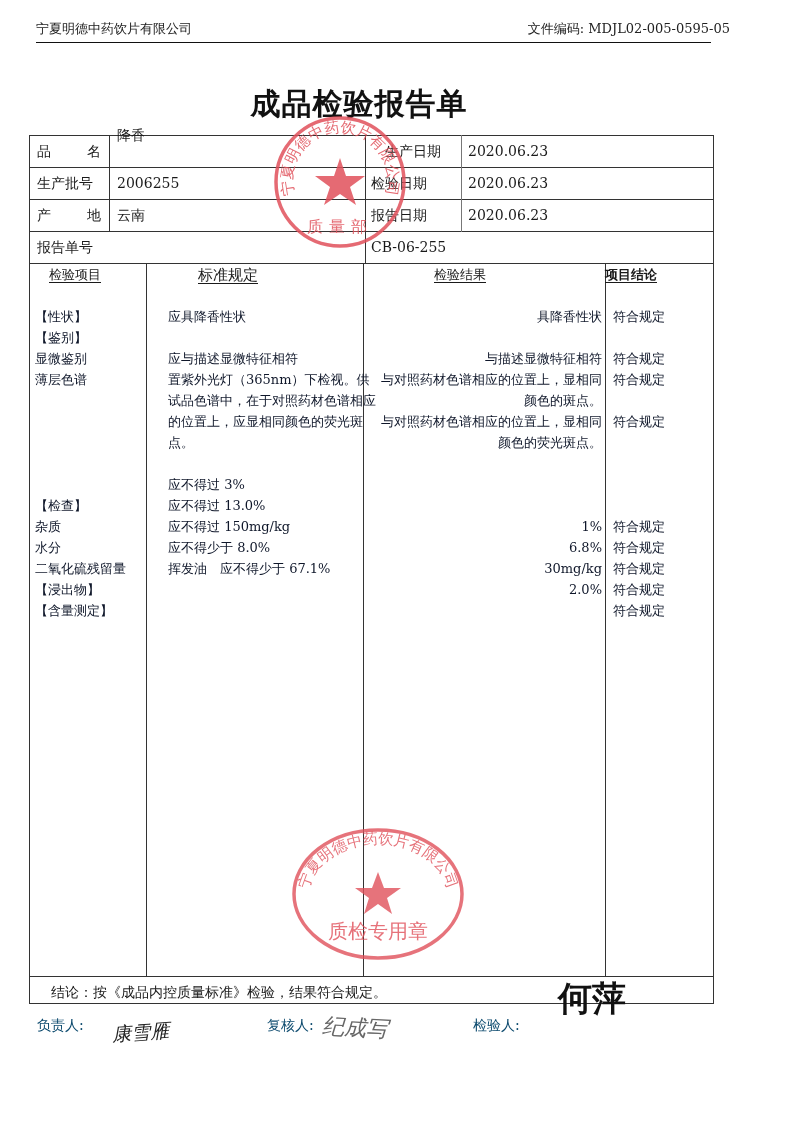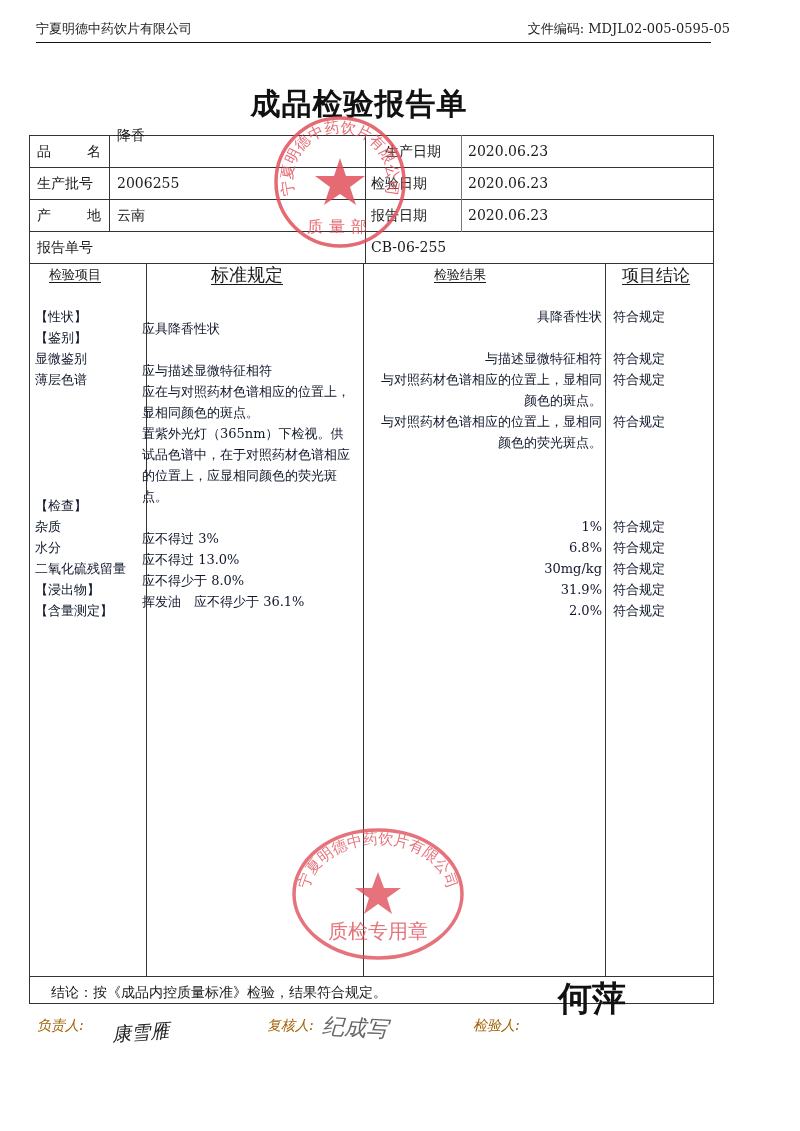--- a/index.html
+++ b/index.html
@@ -16,21 +16,21 @@
 
   .tbl-line { position: absolute; background: #333; }
   .cell { position: absolute; font-size: 14px; line-height: 20px; white-space: nowrap; color: #1a1a1a; }
   .spread { display: flex; justify-content: space-between; width: 64px; }
   .u { text-decoration: underline; text-underline-offset: 3px; }
 
   .body-col { position: absolute; font-size: 13px; line-height: 21px; color: #0f172a; }
   .body-col .ln { height: 21px; white-space: nowrap; }
   .body-col .wrap { white-space: normal; }
 
-  .sig-label { position: absolute; font-size: 14px; top: 1017px; color: #a16207; font-style: italic; }
+  .sig-label { position: absolute; font-size: 14px; top: 1017px; color: #0c4a6e; }
   .sig { position: absolute; font-family: "DejaVu Sans", sans-serif; color: #222; font-style: italic; }
 
   .stamp { position: absolute; pointer-events: none; }
 </style>
 </head>
 <body>
 
 <div class="abs hdr hdr-left">宁夏明德中药饮片有限公司</div>
 <div class="abs hdr hdr-right">文件编码: MDJL02-005-0595-05</div>
 <div class="abs hdr-rule"></div>
@@ -78,66 +78,65 @@
 
 <div class="cell" style="left:385px;top:141px;">生产日期</div>
 <div class="cell" style="left:468px;top:141px;">2020.06.23</div>
 <div class="cell" style="left:371px;top:173px;">检验日期</div>
 <div class="cell" style="left:468px;top:173px;">2020.06.23</div>
 <div class="cell" style="left:371px;top:205px;">报告日期</div>
 <div class="cell" style="left:468px;top:205px;">2020.06.23</div>
 <div class="cell" style="left:371px;top:237px;">CB-06-255</div>
 
 <div class="cell u" style="left:49px;top:265px;font-size:13px;">检验项目</div>
-<div class="cell u" style="left:211px;top:265px;font-size:18px;">标准规定</div>
+<div class="cell u" style="left:198px;top:265px;font-size:15px;">标准规定</div>
 <div class="cell u" style="left:434px;top:265px;font-size:13px;">检验结果</div>
-<div class="cell u" style="left:622px;top:265px;font-size:17px;">项目结论</div>
+<div class="cell u" style="left:605px;top:265px;font-size:13px;font-weight:bold;">项目结论</div>
 
 <div class="body-col" style="left:35px;top:306px;width:110px;">
   <div class="ln">【性状】</div>
   <div class="ln">【鉴别】</div>
   <div class="ln">显微鉴别</div>
   <div class="ln">薄层色谱</div>
   <div class="ln"></div>
     <div class="ln"></div>
     <div class="ln"></div>
     <div class="ln"></div>
     <div class="ln"></div>
   <div class="ln">【检查】</div>
   <div class="ln">杂质</div>
   <div class="ln">水分</div>
   <div class="ln">二氧化硫残留量</div>
   <div class="ln">【浸出物】</div>
   <div class="ln">【含量测定】</div>
 </div>
 
-<div class="body-col" style="left:142px;top:306px;width:208px;margin-top:12px;">
+<div class="body-col" style="left:168px;top:306px;width:208px;">
   <div class="ln">应具降香性状</div>
   <div class="ln"></div>
   <div class="ln">应与描述显微特征相符</div>
-  <div class="wrap" style="height:42px;">应在与对照药材色谱相应的位置上，显相同颜色的斑点。</div>
   <div class="wrap" style="height:84px;">置紫外光灯（365nm）下检视。供试品色谱中，在于对照药材色谱相应的位置上，应显相同颜色的荧光斑点。</div>
   <div class="ln"></div>
   <div class="ln">应不得过 3%</div>
   <div class="ln">应不得过 13.0%</div>
+  <div class="ln">应不得过 150mg/kg</div>
   <div class="ln">应不得少于 8.0%</div>
-  <div class="ln">挥发油　应不得少于 36.1%</div>
+  <div class="ln">挥发油　应不得少于 67.1%</div>
 </div>
 
 <div class="body-col" style="left:370px;top:306px;width:232px;text-align:right;">
   <div class="ln">具降香性状</div>
   <div class="ln"></div>
   <div class="ln">与描述显微特征相符</div>
   <div class="wrap" style="height:42px;">与对照药材色谱相应的位置上，显相同颜色的斑点。</div>
   <div class="wrap" style="height:84px;">与对照药材色谱相应的位置上，显相同颜色的荧光斑点。</div>
   <div class="ln"></div>
   <div class="ln">1%</div>
   <div class="ln">6.8%</div>
   <div class="ln">30mg/kg</div>
-  <div class="ln">31.9%</div>
   <div class="ln">2.0%</div>
 </div>
 
 <div class="body-col" style="left:613px;top:306px;width:96px;">
   <div class="ln">符合规定</div>
   <div class="ln"></div>
   <div class="ln">符合规定</div>
   <div style="height:42px;">符合规定</div>
   <div style="height:84px;">符合规定</div>
   <div class="ln"></div>

